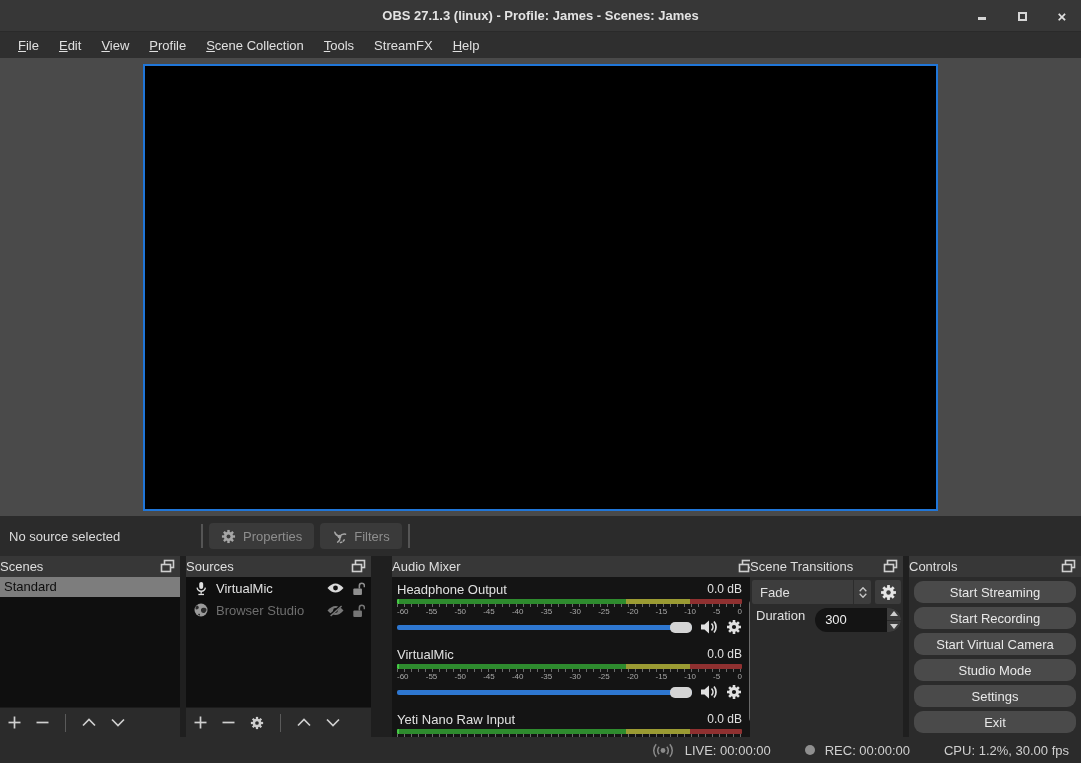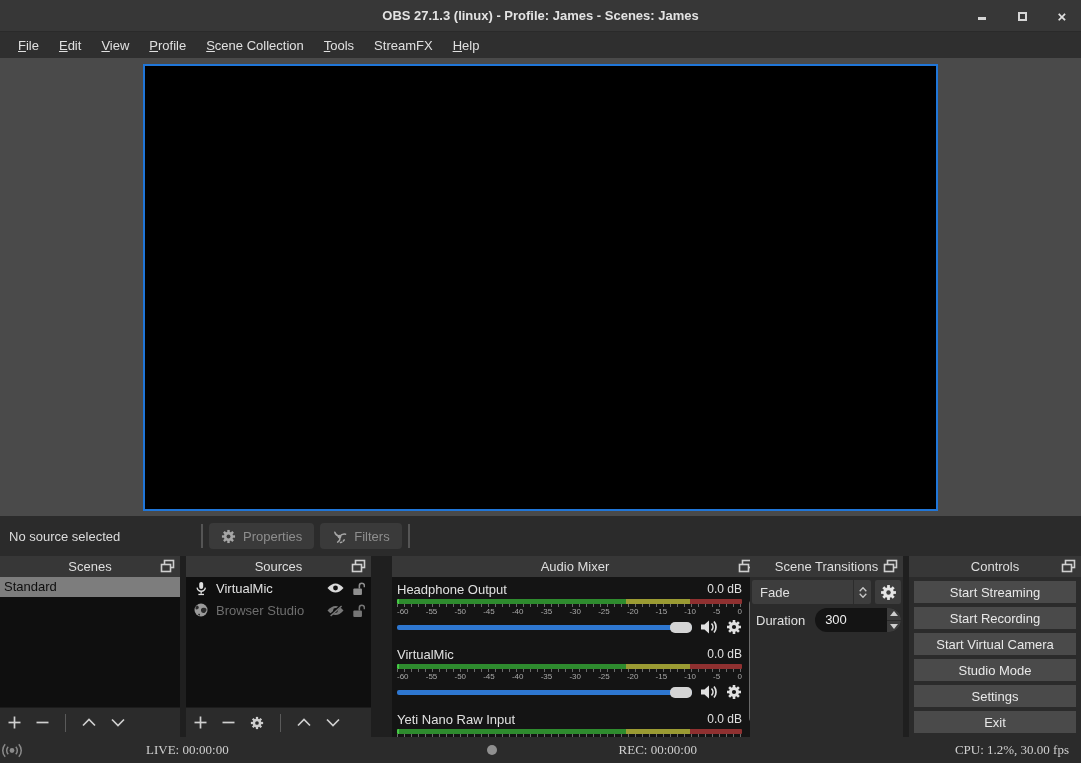--- a/index.html
+++ b/index.html
@@ -30,21 +30,21 @@
   .source-toolbar { height:40px; background:#2b2b2b; display:flex; align-items:center; }
   .status-text { font-size:13px; color:#dcdcdc; padding-left:9px; width:198px; flex:none; }
   .vdivider { width:2px; height:24px; background:#555; margin:0 3px; flex:none; }
   .tb-btn { display:flex; align-items:center; gap:7px; background:#3a3a3a; border:none; border-radius:4px;
             height:26px; padding:0 12px; margin:0 3px; font-size:13px; color:#8e8e8e; }
   .tb-btn svg { flex:none; }
 
   
   .docks { position:relative; height:181px; background:#1f1f1f; }
   .dock { position:absolute; top:0; height:181px; overflow:hidden; background:#2b2b2b; }
-  .dock-header { height:21px; background:#373737; display:flex; align-items:center; justify-content:center; position:relative; }
+  .dock-header { height:21px; background:#373737; display:flex; align-items:center; position:relative; }
   .dock-title { font-size:13px; color:#dedede; }
   .popup-icon { position:absolute; right:5px; top:3px; }
   .d-scenes { left:0; width:180px; }
   .d-sources { left:186px; width:185px; }
   .d-mixer { left:392px; width:366px; background:#141414; }
   .d-trans { left:750px; width:153px; }
   .d-controls { left:909px; width:172px; }
 
   
   .list-area { height:130px; background:#0f0f0f; overflow:hidden; }
@@ -66,41 +66,41 @@
   .tick-marks { height:3px; background:repeating-linear-gradient(to right,#6a6a6a 0 1px,transparent 1px 7px); }
   .tick-row { height:9px; display:flex; justify-content:space-between; }
   .tick-row span { font-size:8px; color:#a8a8a8; line-height:9px; }
   .slider-row { margin-top:4px; height:14px; display:flex; align-items:center; gap:8px; }
   .slider-track { flex:1; position:relative; height:5px; border-radius:2px; background:#2e77d0; }
   .slider-handle { position:absolute; right:0; top:-3px; width:22px; height:11px; border-radius:5px; background:#d4d4d4; }
   .mixer-scrollbar { position:absolute; right:1px; top:23px; width:8px; height:122px; border-radius:4px; background:#696969; }
 
   
   .trans-body { padding:3px 2px; }
-  .trans-row { display:flex; align-items:center; gap:4px; margin-bottom:4px; }
+  .trans-row { display:flex; gap:4px; margin-bottom:4px; }
   .combo { flex:1; height:24px; background:#3d3d3d; border-radius:2px; display:flex; align-items:center; }
   .combo-value { flex:1; font-size:13px; color:#e0e0e0; padding-left:8px; }
   .combo-arrows { width:18px; height:24px; border-left:1px solid #2c2c2c; display:flex; flex-direction:column; align-items:center; justify-content:center; gap:1px; }
   .icon-btn { width:26px; height:24px; background:#3d3d3d; border:none; border-radius:2px; display:flex; align-items:center; justify-content:center; }
   .duration-label { font-size:13px; color:#e0e0e0; padding:0 6px 0 4px; flex:none; }
   .spinbox { flex:1; height:24px; display:flex; background:#141414; border-radius:12px; overflow:hidden;gap:40px; }
   .spin-value { flex:1; font-size:13px; color:#efefef; line-height:24px; padding-left:10px; }
   .spin-btns { width:16px; display:flex; flex-direction:column; }
   .spin-btn { flex:1; background:#3c3c3c; border:none; display:flex; align-items:center; justify-content:center; }
   .spin-btn + .spin-btn { border-top:1px solid #2a2a2a; }
   .tri-up { width:0; height:0; border-left:4px solid transparent; border-right:4px solid transparent; border-bottom:5px solid #cfcfcf; }
   .tri-down { width:0; height:0; border-left:4px solid transparent; border-right:4px solid transparent; border-top:5px solid #cfcfcf; }
 
   
   .controls-body { padding:4px 5px; display:flex; flex-direction:column; gap:4px; }
-  .ctl-btn { height:22px; background:#4a4a4a; border:none; border-radius:0; font-size:13px; color:#e8e8e8;
+  .ctl-btn { height:22px; background:#4a4a4a; border:none; border-radius:9px; font-size:13px; color:#e8e8e8;
              font-family:inherit; }
 
   
-  .statusbar { height:26px; background:#2b2b2b; display:flex; align-items:center; justify-content:space-between; gap:10px; padding-right:12px; font-size:13px; color:#cfcfcf;font-family:Liberation Serif, serif; }
+  .statusbar { height:26px; background:#2b2b2b; display:flex; align-items:center; justify-content:flex-end; gap:10px; padding-right:12px; font-size:13px; color:#cfcfcf; }
   .statusbar .sep { width:14px; }
   .rec-dot { width:10px; height:10px; border-radius:50%; background:#8f8f8f; }
   svg { display:block; }
 </style>
 </head>
 <body>
 
 <div class="app">
 
   <div class="titlebar">

